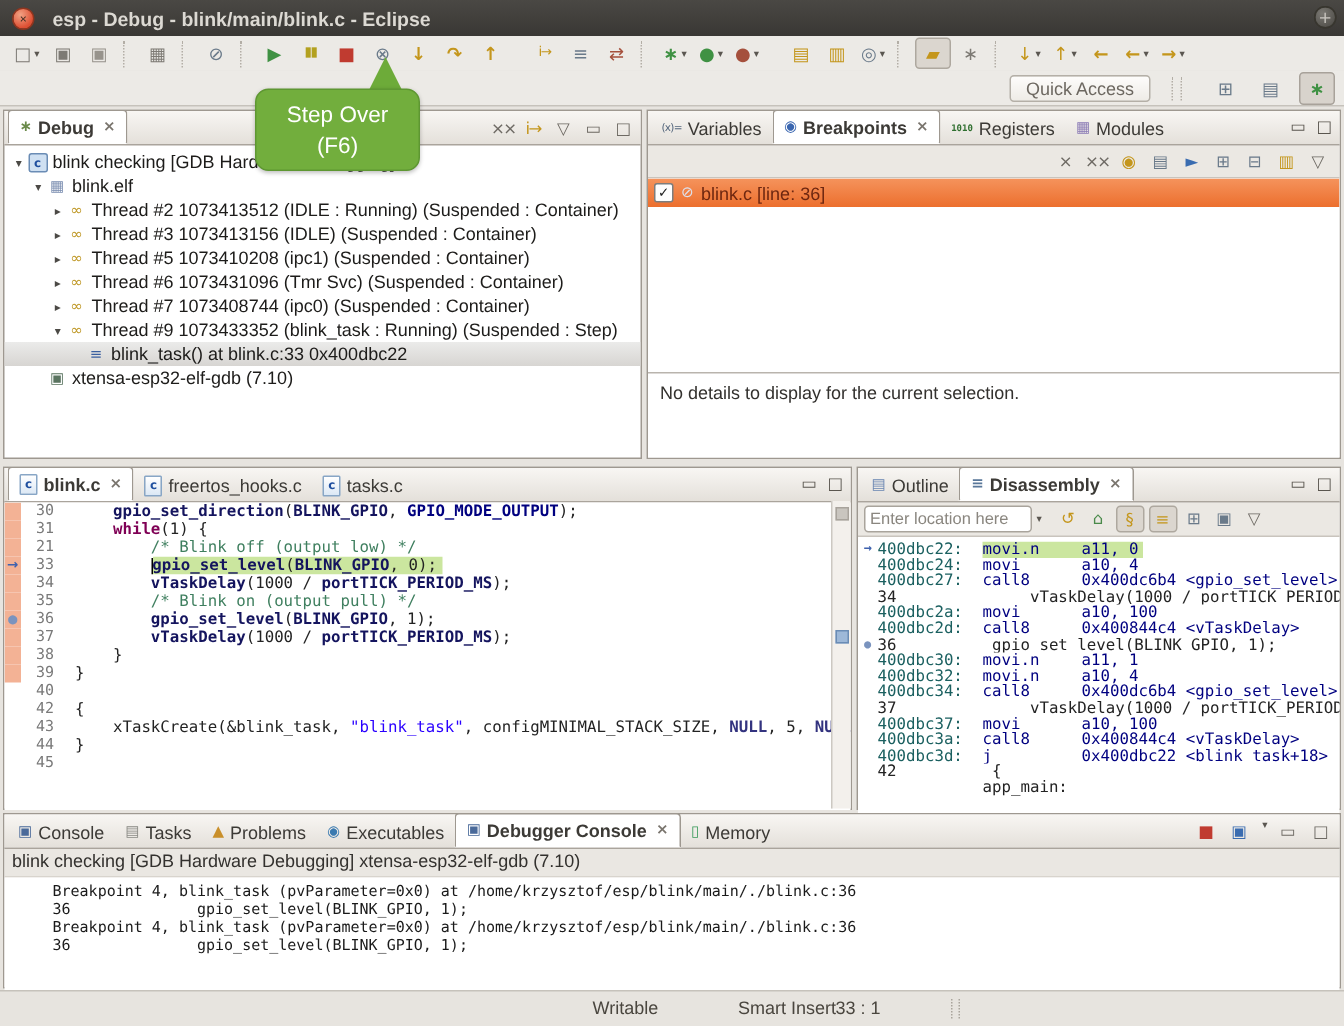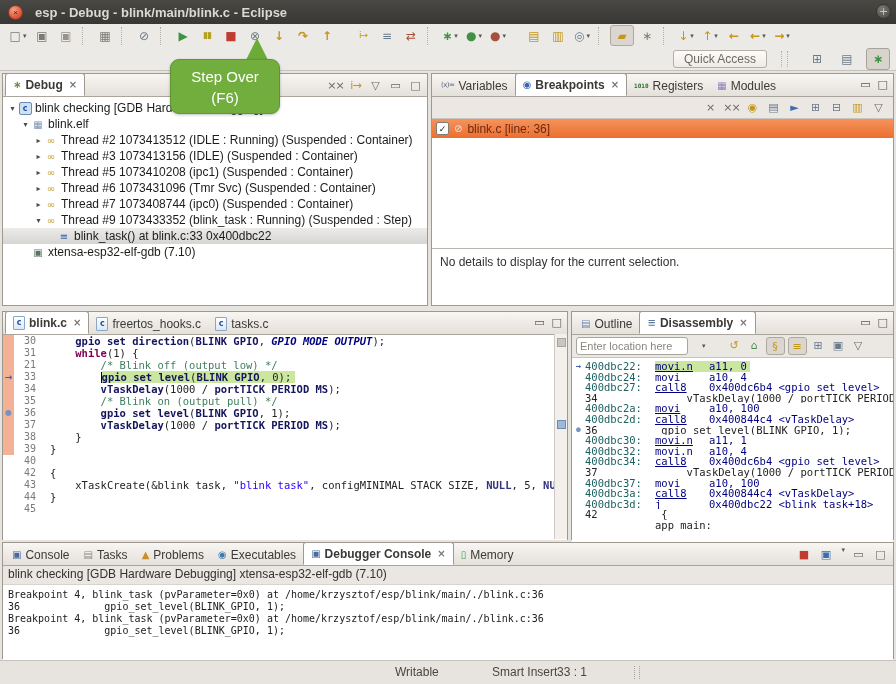--- a/index.html
+++ b/index.html
@@ -82,49 +82,49 @@
     line-height:12px;white-space:pre;}
   .rng{width:11px;flex:none;display:inline-flex;align-items:center;justify-content:center;
     font-family:"DejaVu Sans",sans-serif;font-size:8px;}
   .rng.on{background:#f3b295;}
   .ln{width:22px;flex:none;text-align:right;padding-right:3px;color:#7a7a7a;font-size:10px;}
   .fold{width:11px;flex:none;text-align:center;color:#8a8a8a;font-family:"DejaVu Sans",sans-serif;font-size:8px;}
   .garrow{color:#3f62ae;font-weight:bold;font-size:9px;}
   .gbp{color:#7a93be;font-size:8px;}
   .ctext{flex:1;overflow:hidden;}
   .cmt{color:#3f7f5f}.kw{color:#7f0055;font-weight:bold}
-  .fn{color:#14145e;font-weight:bold}.mac{color:#00007f;font-style:italic;font-weight:bold}
+  .fn{color:#14145e;font-weight:bold}.mac{color:#00007f;font-weight:bold}
   .str{color:#2a00ff}.mac2{color:#33337f;font-weight:bold}.pl{color:#232323}
   .hl{background:#cbe69f;padding-right:4px;}
   .caret{display:inline-block;width:1px;height:11px;background:#000;vertical-align:text-bottom;}
   #ed-ruler{position:absolute;right:0;top:22px;bottom:0;width:12px;background:#f3f0ec;
     border-left:1px solid #ccc8c2;}
   .rmark{position:absolute;left:2px;width:7px;height:7px;}
   
   #disasm-toolbar{height:22px;background:#ebe8e3;border-bottom:1px solid #c9c4bd;display:flex;
-    align-items:center;gap:14px;padding:0 4px;}
+    align-items:center;gap:3px;padding:0 4px;}
   #loc-combo{width:104px;height:16px;background:#fff;border:1px solid #a9a49c;border-radius:3px;
     font-size:11px;color:#8a867f;padding:0 3px;display:flex;align-items:center;overflow:hidden;white-space:nowrap;}
   #loc-dd{font-family:"DejaVu Sans",sans-serif;font-size:7px;color:#5a5650;margin-right:4px;}
   #disasm{overflow:hidden;height:181px;background:#fff;padding-top:3px;}
   .drow{height:10.6px;display:flex;font-family:"DejaVu Sans Mono",monospace;font-size:10.5px;
     line-height:10.6px;white-space:pre;overflow:hidden;}
   .dg{width:13px;flex:none;text-align:center;}
   .addr{color:#1b6060;width:70px;flex:none;}
-  .mn{color:#000080;width:54px;flex:none;text-decoration:underline;}
+  .mn{color:#000080;width:66px;flex:none;}
   .op{color:#000080;}
   .srcn{color:#232323;width:70px;flex:none;}
   .srct{color:#232323;}
   .dhl{background:#cbe69f;display:inline-flex;padding-right:3px;}
   
   #console-label{height:16px;background:#eae7e2;font-size:12px;color:#33312e;
     padding:1px 5px;border-bottom:1px solid #d8d4cd;}
   #console-lines{background:#fff;height:75px;padding:4px 5px;overflow:hidden;}
   .conline{font-family:"DejaVu Sans Mono",monospace;font-size:10px;line-height:12px;
-    white-space:pre;color:#1a1a1a;}
+    white-space:pre;color:#1a1a1a;margin-left:27px;}
   
   #statusbar{position:absolute;left:0;top:660px;width:896px;height:24px;background:#e7e4df;
     border-top:1px solid #c6c2bb;font-size:12px;color:#4a463f;}
   .sbitem{position:absolute;top:4px;}
   .sb-handle{position:absolute;left:634px;top:5px;width:4px;height:13px;
     border-left:1px dotted #a9a49c;border-right:1px dotted #a9a49c;}
   
   #tooltip{position:absolute;left:170px;top:59px;width:108px;height:53px;background:#72ae3d;
     border:1px solid #5e9732;border-radius:9px;display:flex;flex-direction:column;align-items:center;
     justify-content:center;color:#fff;font-size:15px;line-height:21px;z-index:50;

